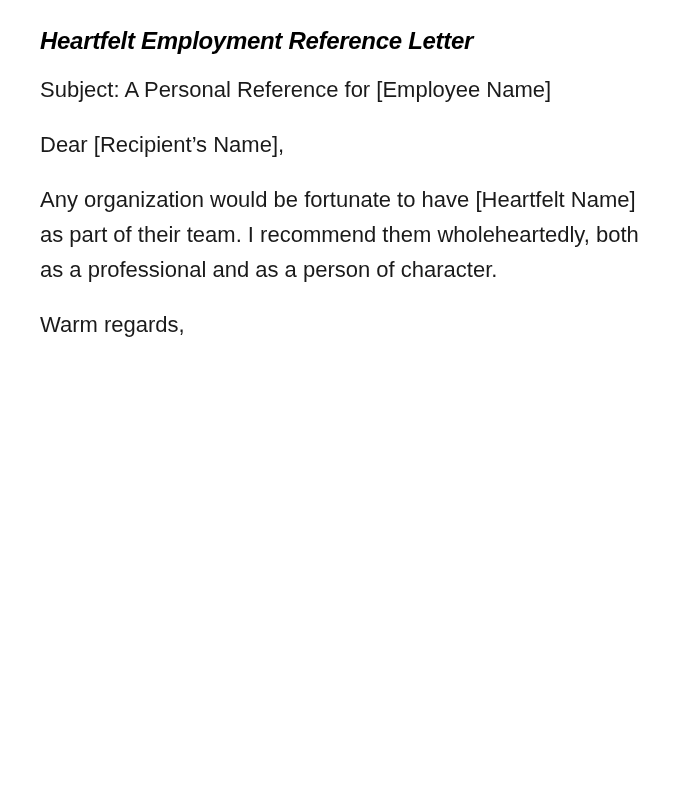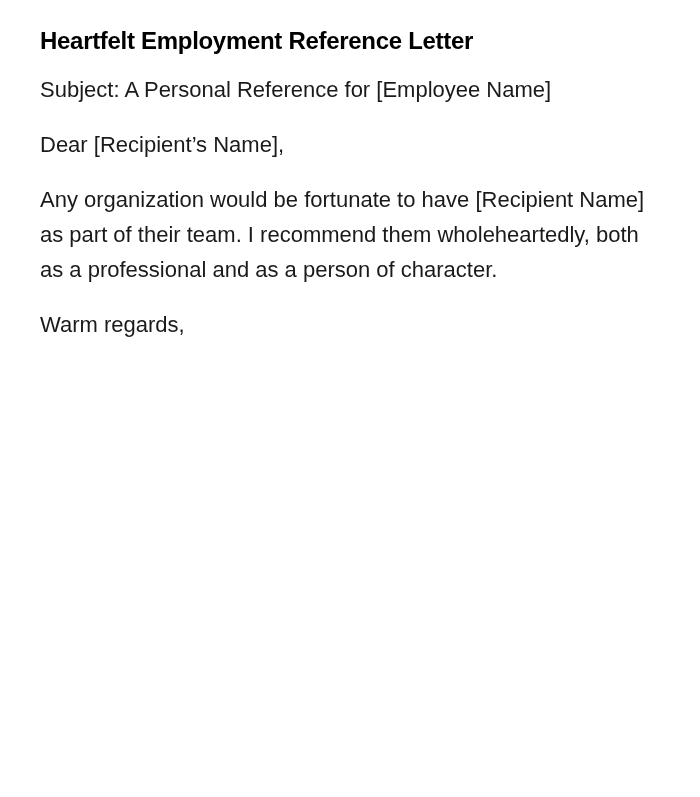--- a/index.html
+++ b/index.html
@@ -9,30 +9,31 @@
     color: #1a1a1a;
     font-family: "Liberation Sans", sans-serif;
   }
   .title {
     font-size: 24px;
     font-weight: bold;
     color: #000;
     margin: 0 0 14px 0;
     line-height: 34px;
     letter-spacing: -0.3px;
+    font-style: italic;
   }
   p {
     font-size: 22px;
     line-height: 35px;
     margin: 0 0 20px 0;
     width: 605px;
   }
 </style>
 </head>
 <body>
 
 <div class="doc">
   <h1 class="title">Heartfelt Employment Reference Letter</h1>
   <p>Subject: A Personal Reference for [Employee Name]</p>
   <p>Dear [Recipient’s Name],</p>
-  <p>Any organization would be fortunate to have [Recipient Name] as part of their team. I recommend them wholeheartedly, both as a professional and as a person of character.</p>
+  <p>Any organization would be fortunate to have [Heartfelt Name] as part of their team. I recommend them wholeheartedly, both as a professional and as a person of character.</p>
   <p>Warm regards,</p>
 </div>
 
 </body></html>

